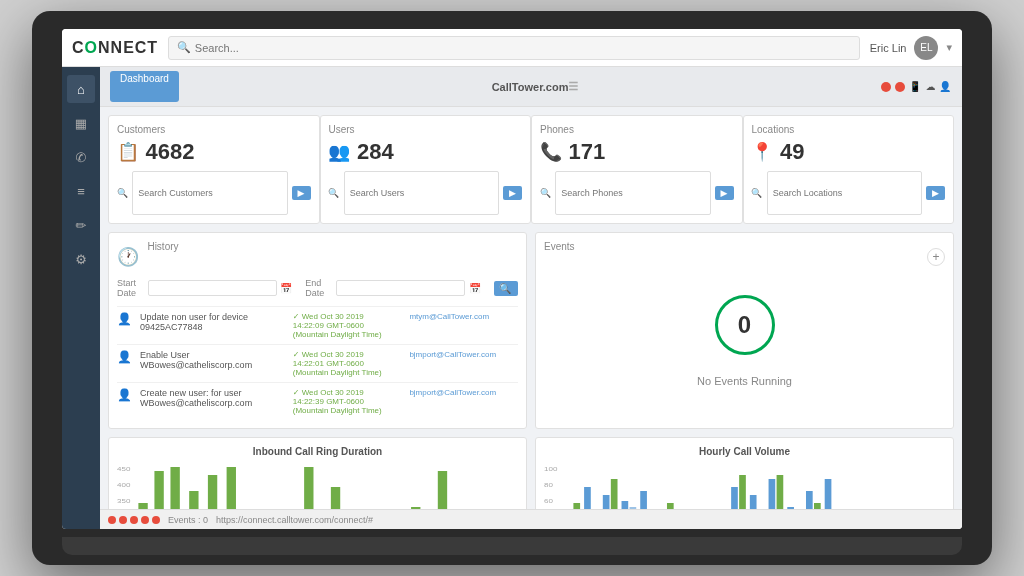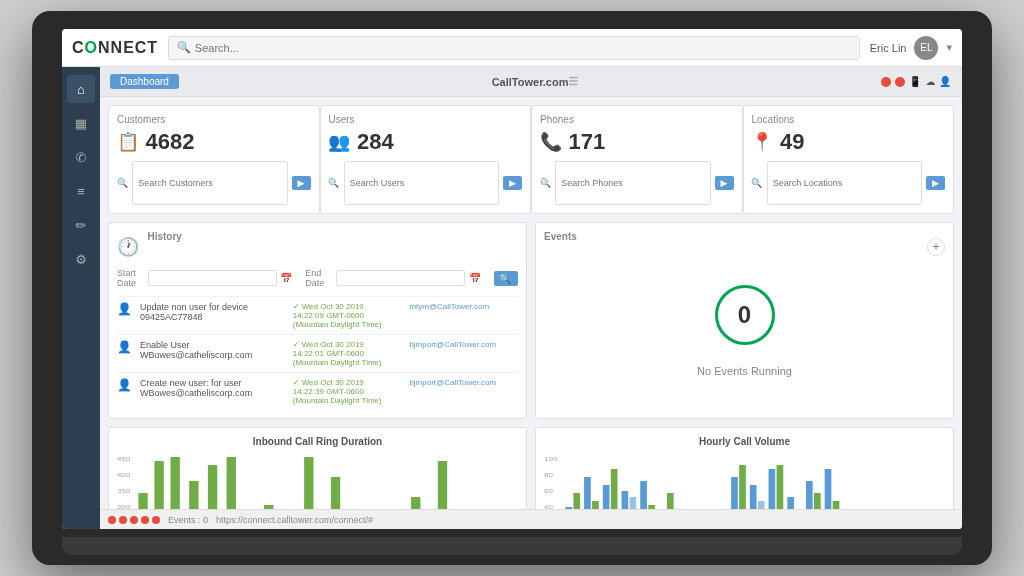--- a/index.html
+++ b/index.html
@@ -140,23 +140,22 @@
       display: flex;
       flex-direction: column;
       overflow: hidden;
     }
 
     
     .sub-header {
       background: #e8eaed;
       border-bottom: 1px solid #ddd;
       display: flex;
-      align-items: center;
       padding: 4px 10px;
-      height: 30px;
+      height: 40px;
       flex-shrink: 0;
     }
     .tab-dashboard {
       background: #5b9bd5;
       color: white;
       padding: 2px 10px;
       border-radius: 3px;
       font-size: 10px;
       margin-right: 10px;
     }
@@ -254,21 +253,21 @@
     .history-card {
       background: #fff;
       border: 1px solid #e0e0e0;
       border-radius: 3px;
       padding: 8px;
     }
     .card-title {
       font-size: 10px;
       color: #888;
       margin-bottom: 20px;
-      font-weight: bold;
+      font-weight: normal;
     }
     .date-row {
       display: flex;
       gap: 12px;
       margin-bottom: 8px;
       align-items: center;
     }
     .date-field {
       display: flex;
       align-items: center;

